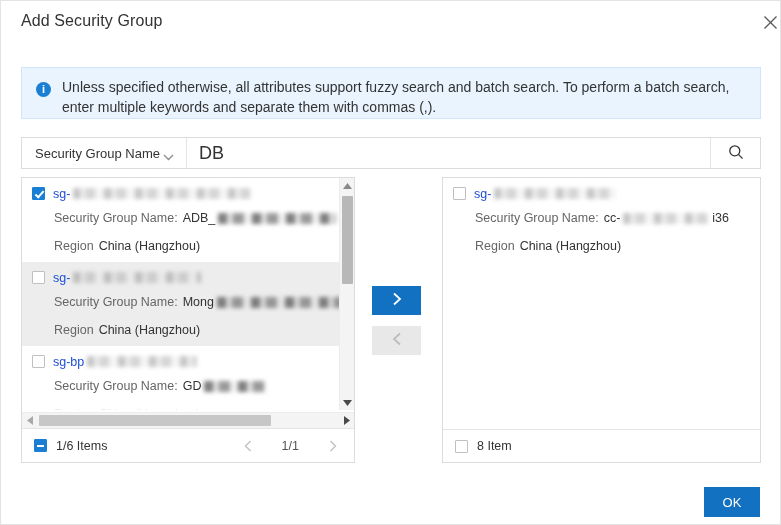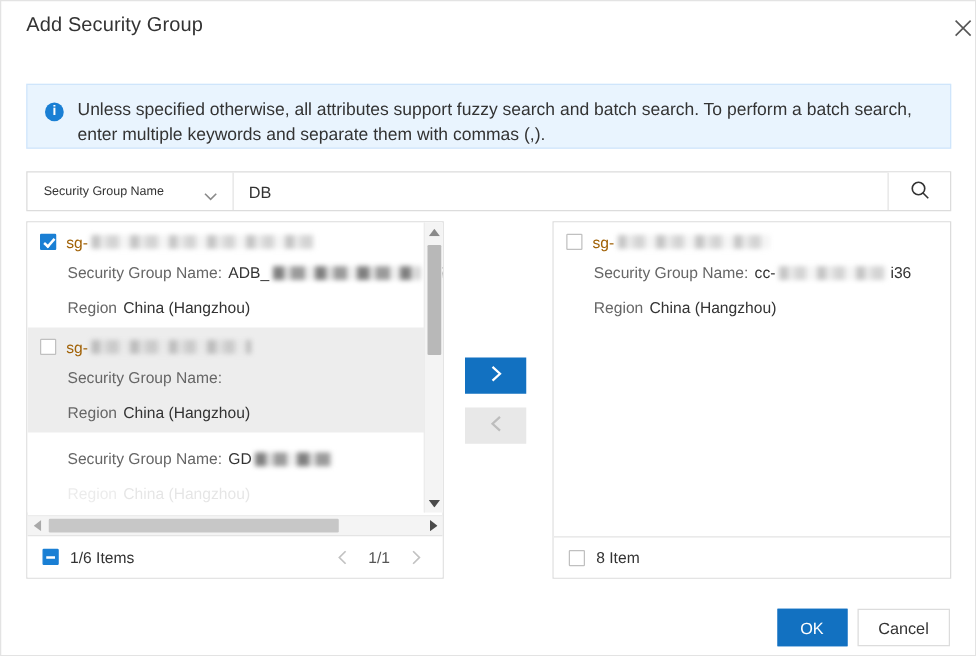--- a/index.html
+++ b/index.html
@@ -61,29 +61,29 @@
   .search-row{
     position:absolute;left:20px;top:136px;width:740px;height:32px;
     box-sizing:border-box;border:1px solid #dcdcdc;background:#fff;
     display:flex;align-items:stretch;
   }
   .sel-wrap{
     position:relative;width:164px;flex:0 0 164px;
     border-right:1px solid #e4e4e4;
     display:flex;align-items:center;cursor:pointer;
   }
-  .sel-label{padding-left:13px;font-size:10px;color:#333;}
+  .sel-label{padding-left:13px;font-size:13px;color:#333;}
   .chev{
     position:absolute;right:12px;top:11px;color:#888;
   }
   .search-input{
     flex:1 1 auto;
     border:0;outline:0;background:transparent;
     font-family:"Liberation Sans", sans-serif;
-    font-size:13px;color:#333;
+    font-size:18px;color:#333;
     padding-left:12px;
   }
   .search-btn{
     flex:0 0 49px;width:49px;
     border-left:1px solid #e4e4e4;
     background:#fff;cursor:pointer;
     display:flex;align-items:center;justify-content:center;
   }
 
   
@@ -107,21 +107,21 @@
     padding:6px 10px 8px 10px;
   }
   .li.shade{background:#ededed;}
   .li-row1{
     display:flex;align-items:center;height:19px;
   }
   .li-row2{margin-top:8px;display:flex;align-items:flex-start;height:16px;}
   .li-row3{margin-top:11px;display:flex;align-items:center;height:16px;}
   .lbl{color:#666;font-size:12.5px;white-space:nowrap;}
   .val{color:#333;font-size:12.5px;white-space:nowrap;margin-left:5px;}
-  .sgid{color:#a16207;font-size:12.5px;margin-left:8px;white-space:nowrap;display:flex;align-items:center;}
+  .sgid{color:#1d4ed8;font-size:12.5px;margin-left:8px;white-space:nowrap;display:flex;align-items:center;}
 
   
   .blur{
     display:inline-block;height:11px;vertical-align:middle;
     margin-left:3px;
     background:
       repeating-linear-gradient(90deg,
         rgba(150,150,150,.55) 0 7px,
         rgba(205,205,205,.45) 7px 13px,
         rgba(170,170,170,.5) 13px 22px,
@@ -191,21 +191,21 @@
     position:absolute;left:0;bottom:0;box-sizing:border-box;
     border-top:1px solid #e4e4e4;background:#fff;
     display:flex;align-items:center;
   }
   .panel-left .panel-footer{width:332px;height:34px;}
   .panel-right .panel-footer{width:317px;height:33px;}
   .pf-left{display:flex;align-items:center;padding-left:12px;}
   .pf-count{margin-left:9px;font-size:12.5px;color:#333;}
   .pager{
     position:absolute;right:8px;top:0;height:34px;
-    display:flex;align-items:center;gap:2px;
+    display:flex;align-items:center;gap:15px;
   }
   .pg-btn{
     width:26px;height:26px;display:flex;align-items:center;justify-content:center;
     color:#c2c2c2;cursor:pointer;
   }
   .pg-num{font-size:12.5px;color:#555;padding:0 6px;}
 
   
   .xfer{
     position:absolute;left:371px;top:285px;width:49px;
@@ -296,28 +296,38 @@
       <div class="li shade">
         <div class="li-row1">
           <span class="cb"></span>
           <span class="sgid">
             <span>sg-</span>
               <span class="blur" style="width:128px"></span>
           </span>
         </div>
         <div class="li-row2">
           <span class="lbl" style="padding-left:22px">Security Group Name:</span>
+          <span class="val">
+            <span>Mong</span><span class="blur dark" style="width:150px"></span>
+          </span>
         </div>
         <div class="li-row3">
           <span class="lbl" style="padding-left:22px">Region</span>
           <span class="val">China (Hangzhou)</span>
         </div>
       </div>
 
       <div class="li">
+        <div class="li-row1">
+          <span class="cb"></span>
+          <span class="sgid">
+            <span>sg-bp</span>
+              <span class="blur" style="width:110px"></span>
+          </span>
+        </div>
         <div class="li-row2">
           <span class="lbl" style="padding-left:22px">Security Group Name:</span>
           <span class="val">
             <span>GD</span><span class="blur dark" style="width:62px"></span>
           </span>
         </div>
         <div class="li-row3" style="opacity:.12">
           <span class="lbl" style="padding-left:22px">Region</span>
           <span class="val">China (Hangzhou)</span>
         </div>
@@ -417,16 +427,15 @@
     <div class="panel-footer">
       <div class="pf-left">
         <span class="cb"></span>
         <span class="pf-count">8 Item</span>
       </div>
     </div>
   </div>
 
   <div class="footer-btns">
     <div class="btn btn-primary">OK</div>
-    <div class="btn btn-default">Cancel</div>
   </div>
 
 </div>
 
 </body></html>

